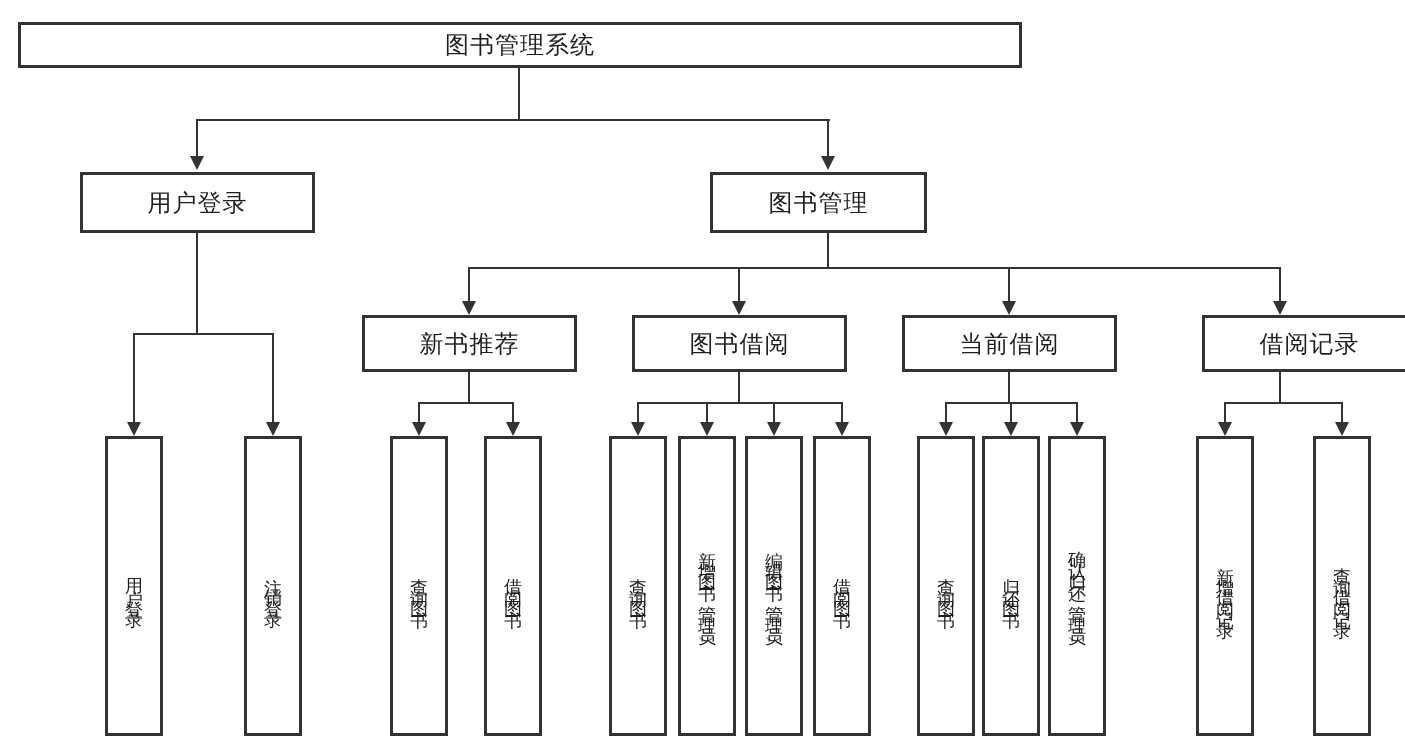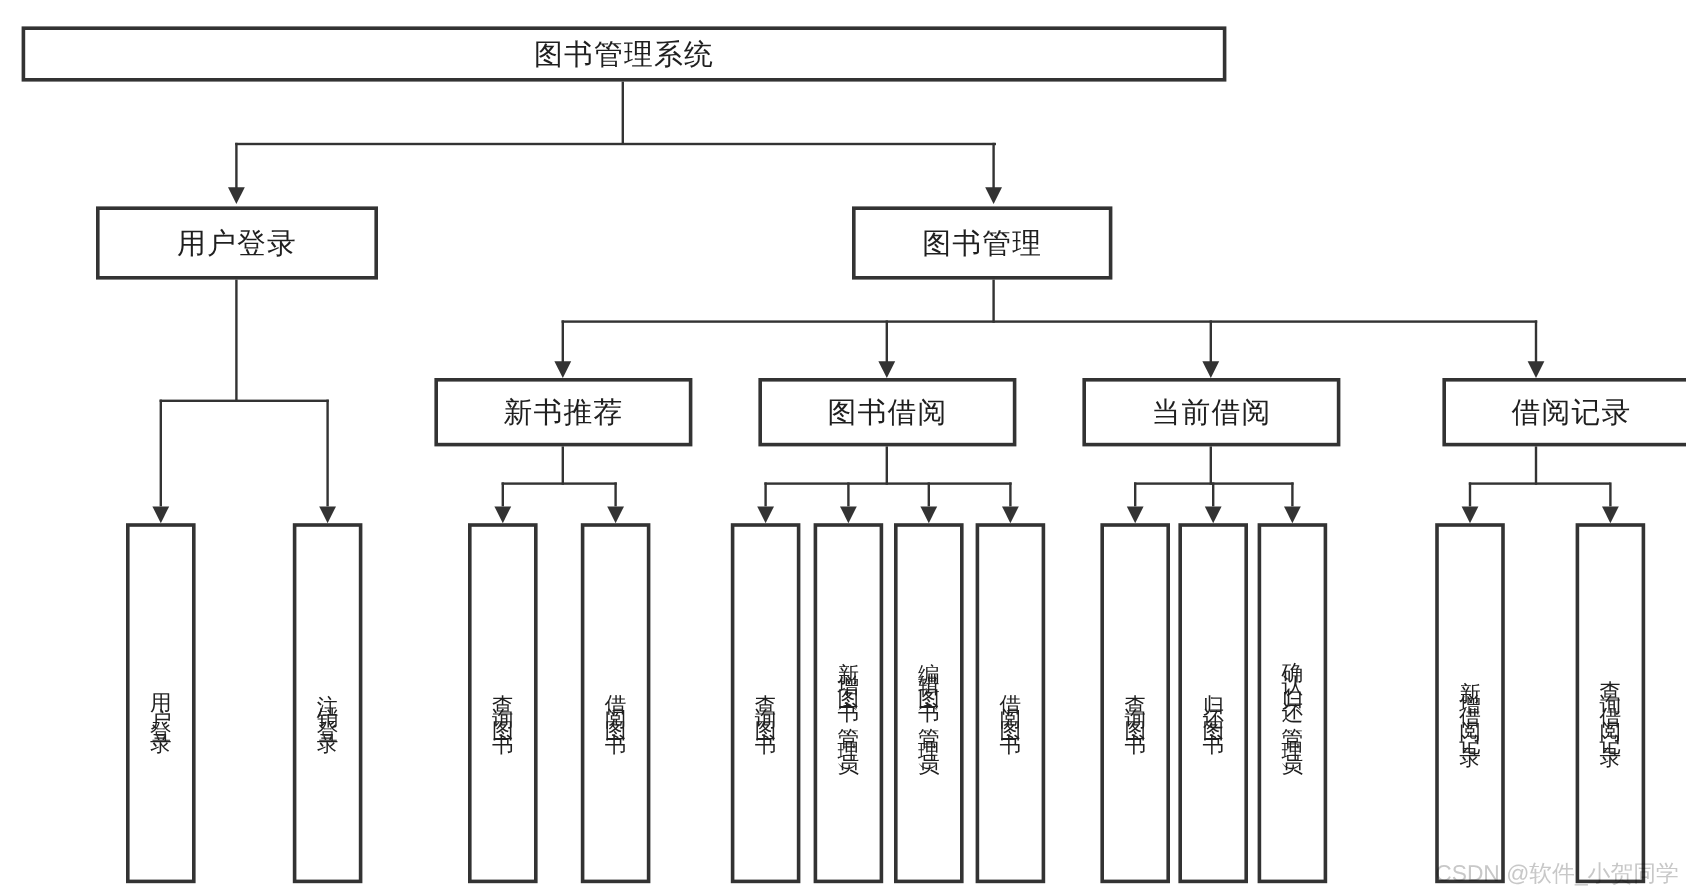--- a/index.html
+++ b/index.html
@@ -195,15 +195,14 @@
     <span class="vlbl">确认归还（管理员）</span>
   </div>
 
   <div class="leaf" style="left:1196px;">
     <span class="vlbl">新增借阅记录</span>
   </div>
   <div class="leaf" style="left:1313px;">
     <span class="vlbl">查询借阅记录</span>
   </div>
 
-  <div class="watermark">CSDN @软件_小贺同学</div>
 
 </div>
 
 </body></html>

